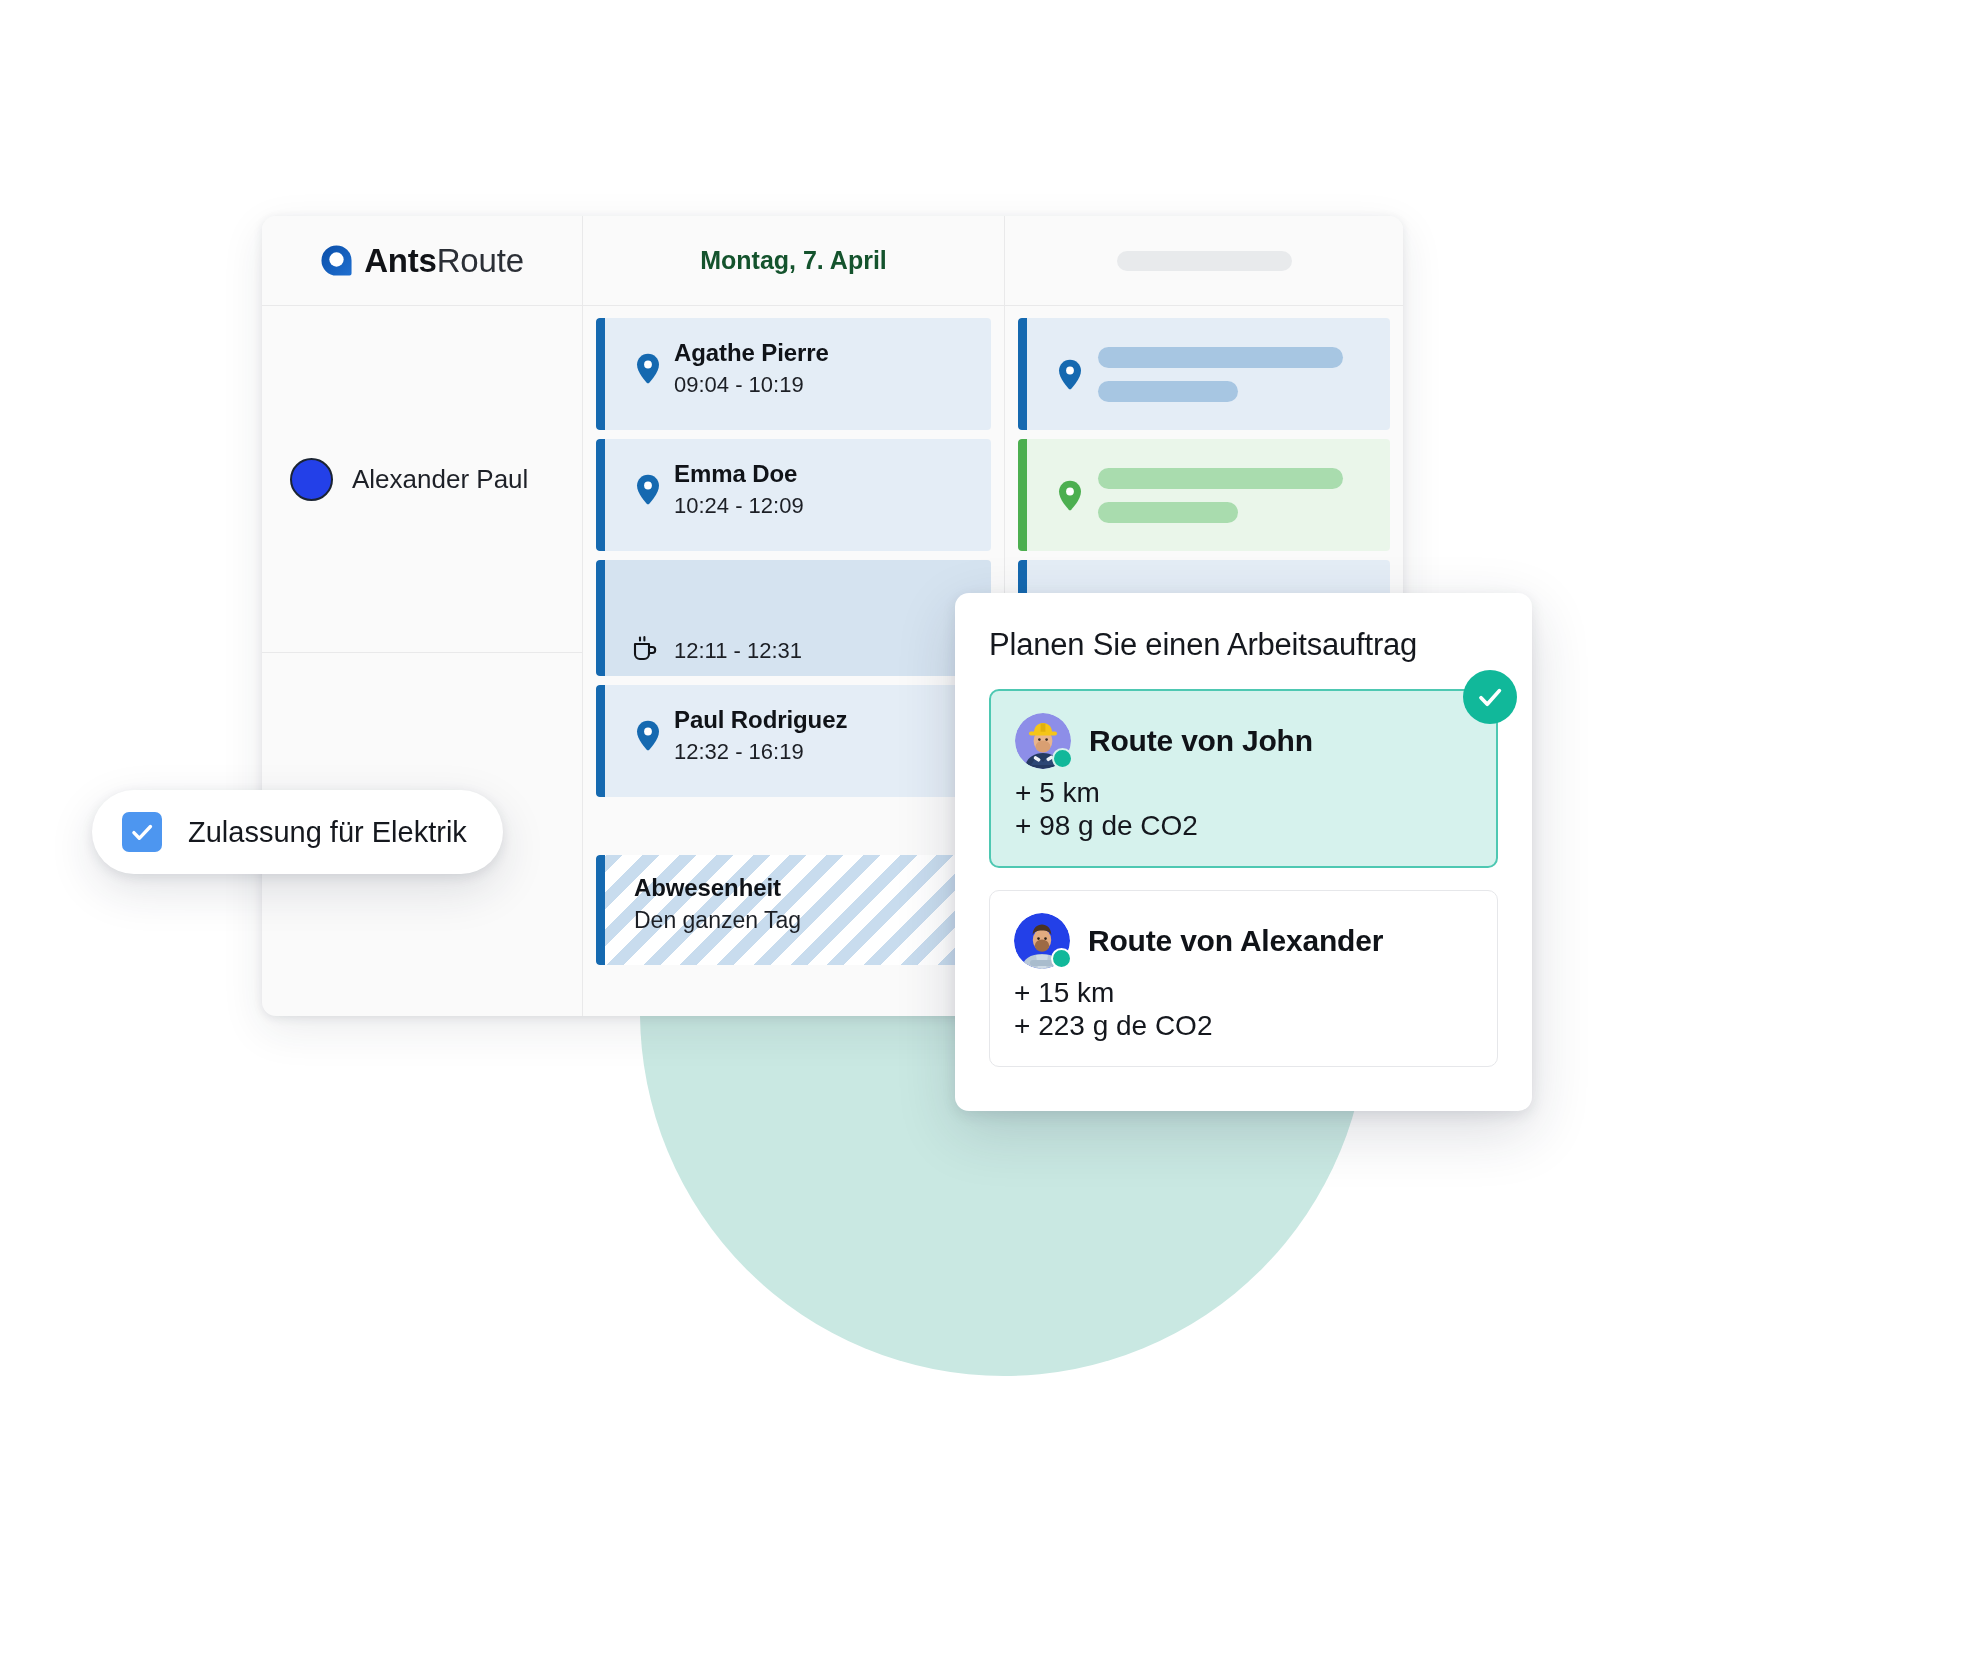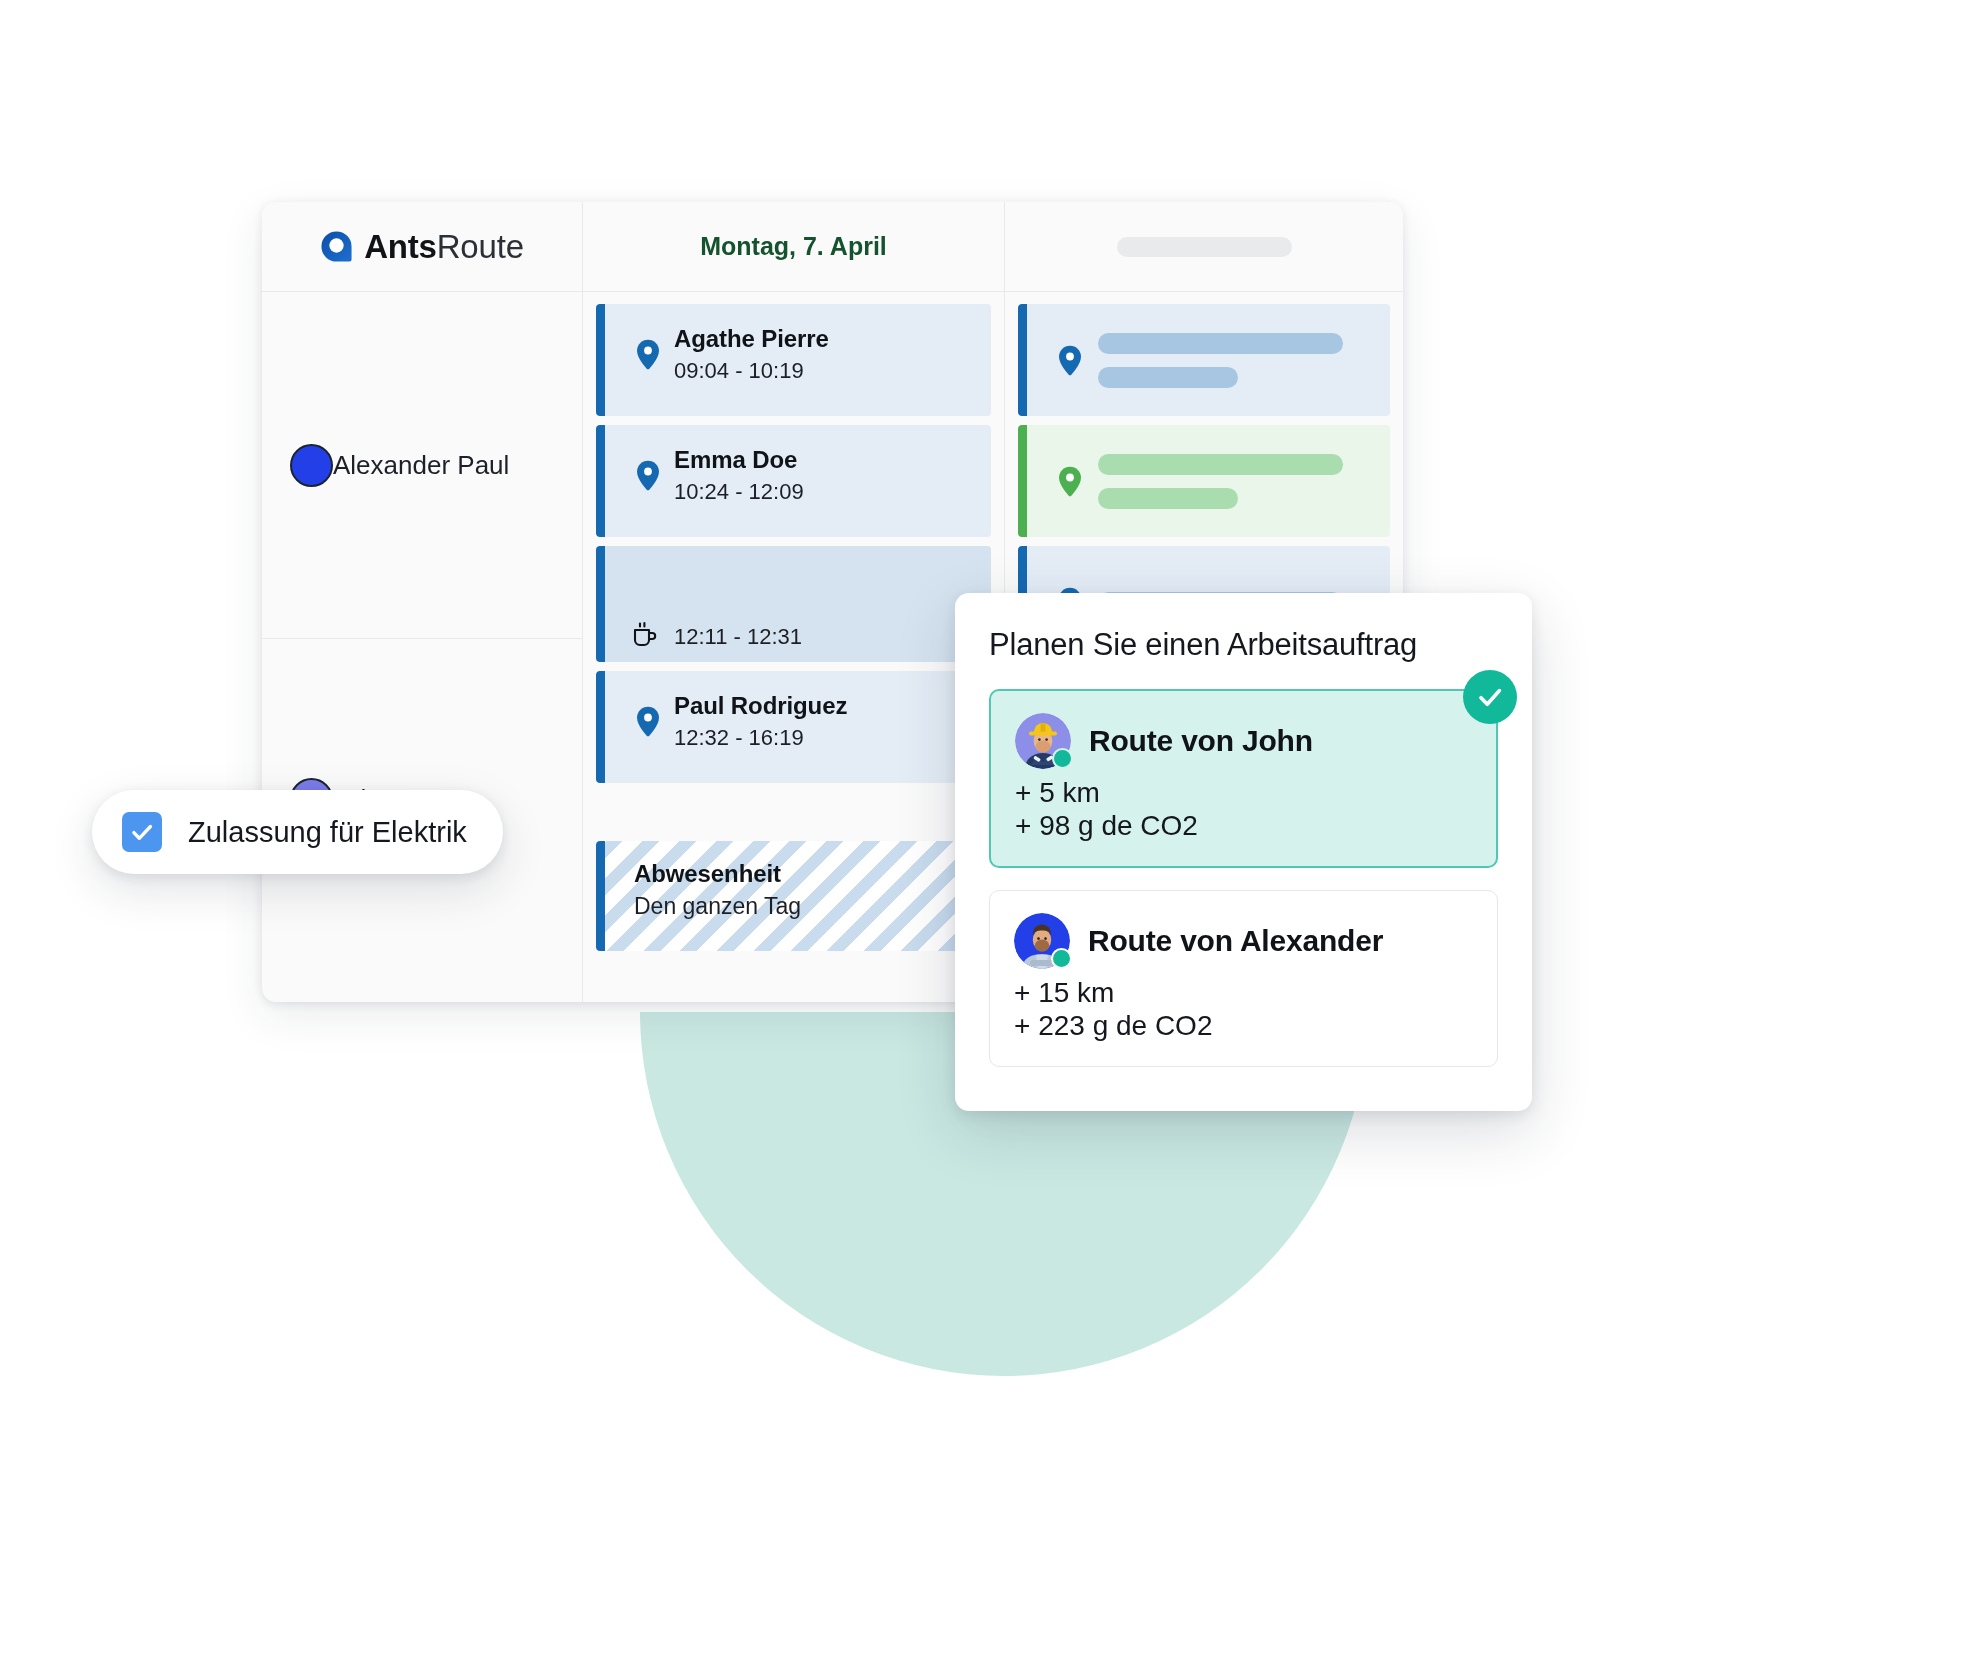--- a/index.html
+++ b/index.html
@@ -17,21 +17,21 @@
     left: 640px; top: 1012px;
     width: 728px; height: 364px;
     background: #c9e8e2;
     border-radius: 0 0 364px 364px;
     z-index: 1;
   }
 
   
   .app-window {
     position: absolute;
-    left: 262px; top: 202px;
+    left: 262px; top: 216px;
     width: 1141px; height: 800px;
     background: #fafafa;
     border-radius: 14px;
     box-shadow: 0 2px 10px rgba(30,40,60,.10), 0 14px 44px rgba(30,40,60,.09);
     z-index: 5;
     overflow: hidden;
     display: flex;
     flex-direction: column;
   }
   .app-header {
@@ -79,21 +79,21 @@
     width: 422px; flex: 0 0 422px;
     border-right: 1px solid #e9e9ea;
     padding: 12px 13px 0 13px;
   }
   .col-sched2 {
     flex: 1 1 auto;
     padding: 12px 13px 0 13px;
   }
 
   .driver-row {
-    display: flex; align-items: center; 
+    display: flex; align-items: center; gap: 19px;
     padding-left: 28px;
     height: 321px;
     text-align: center;
   }
   .driver-row.first { height: 347px; border-bottom: 1px solid #e9e9ea; }
   .driver-dot {
     width: 43px; height: 43px; border-radius: 50%;
     border: 2.5px solid #1b2433;
     flex: 0 0 43px;
   }

